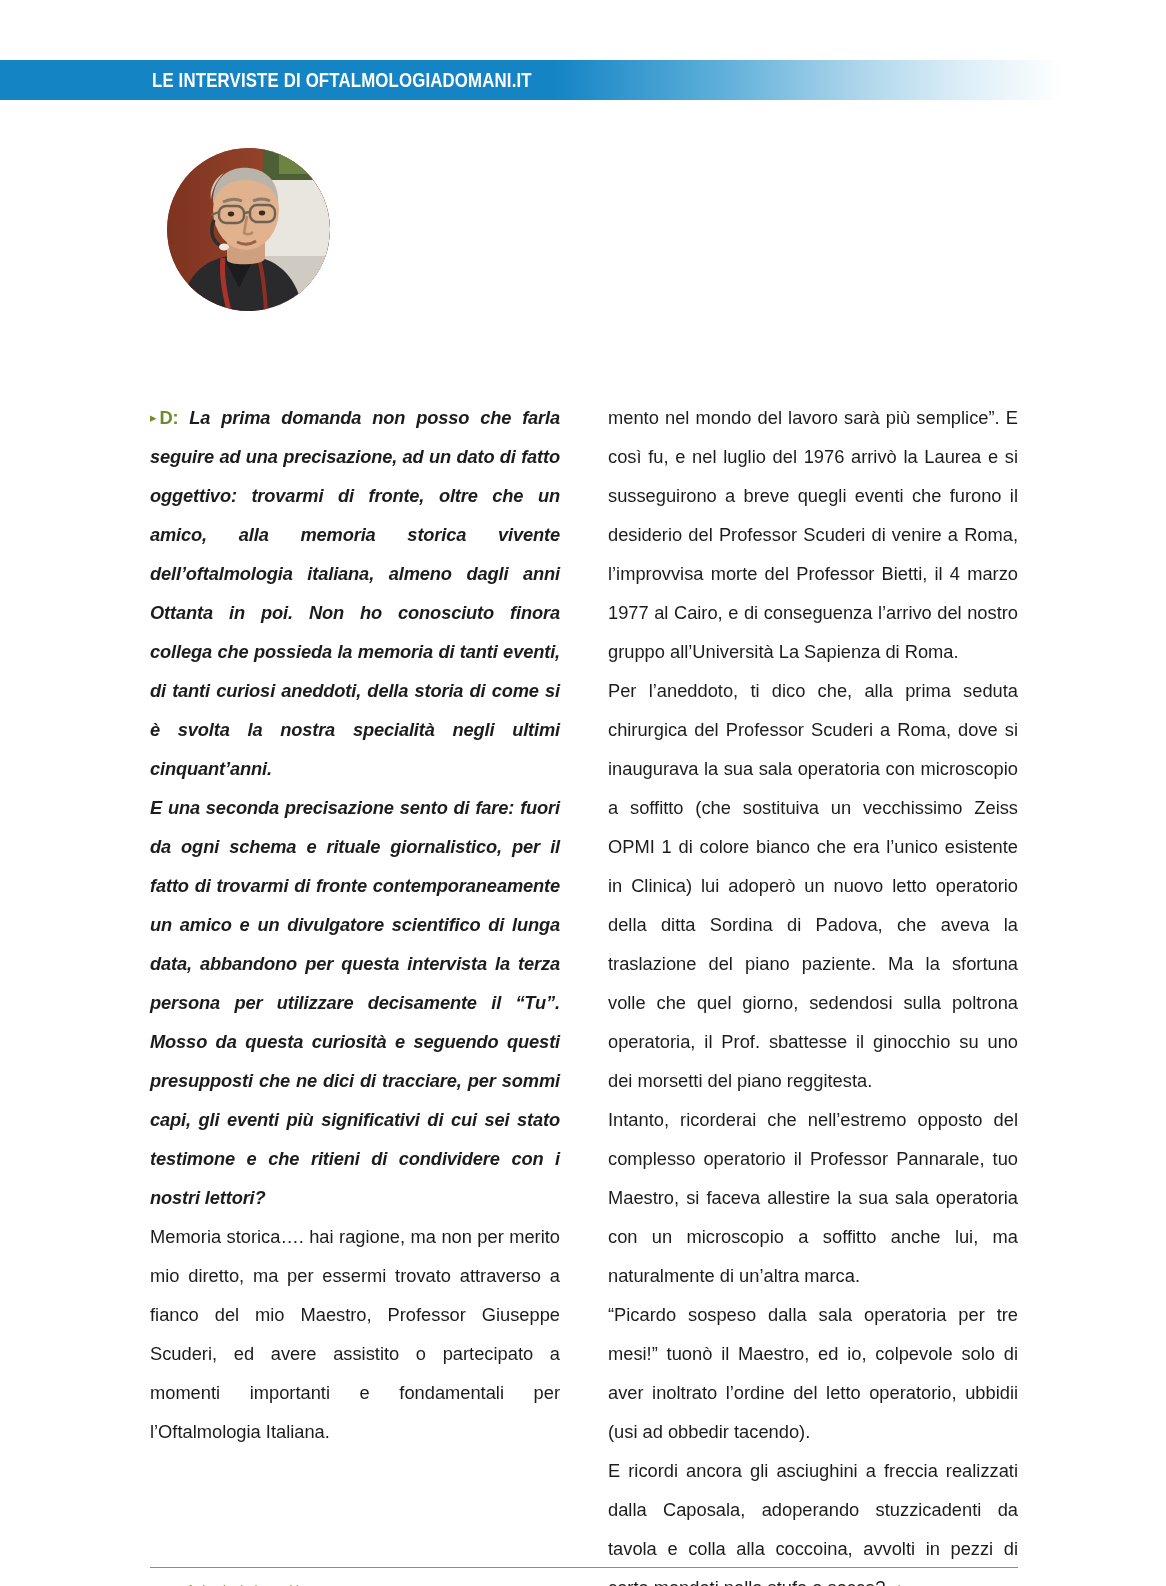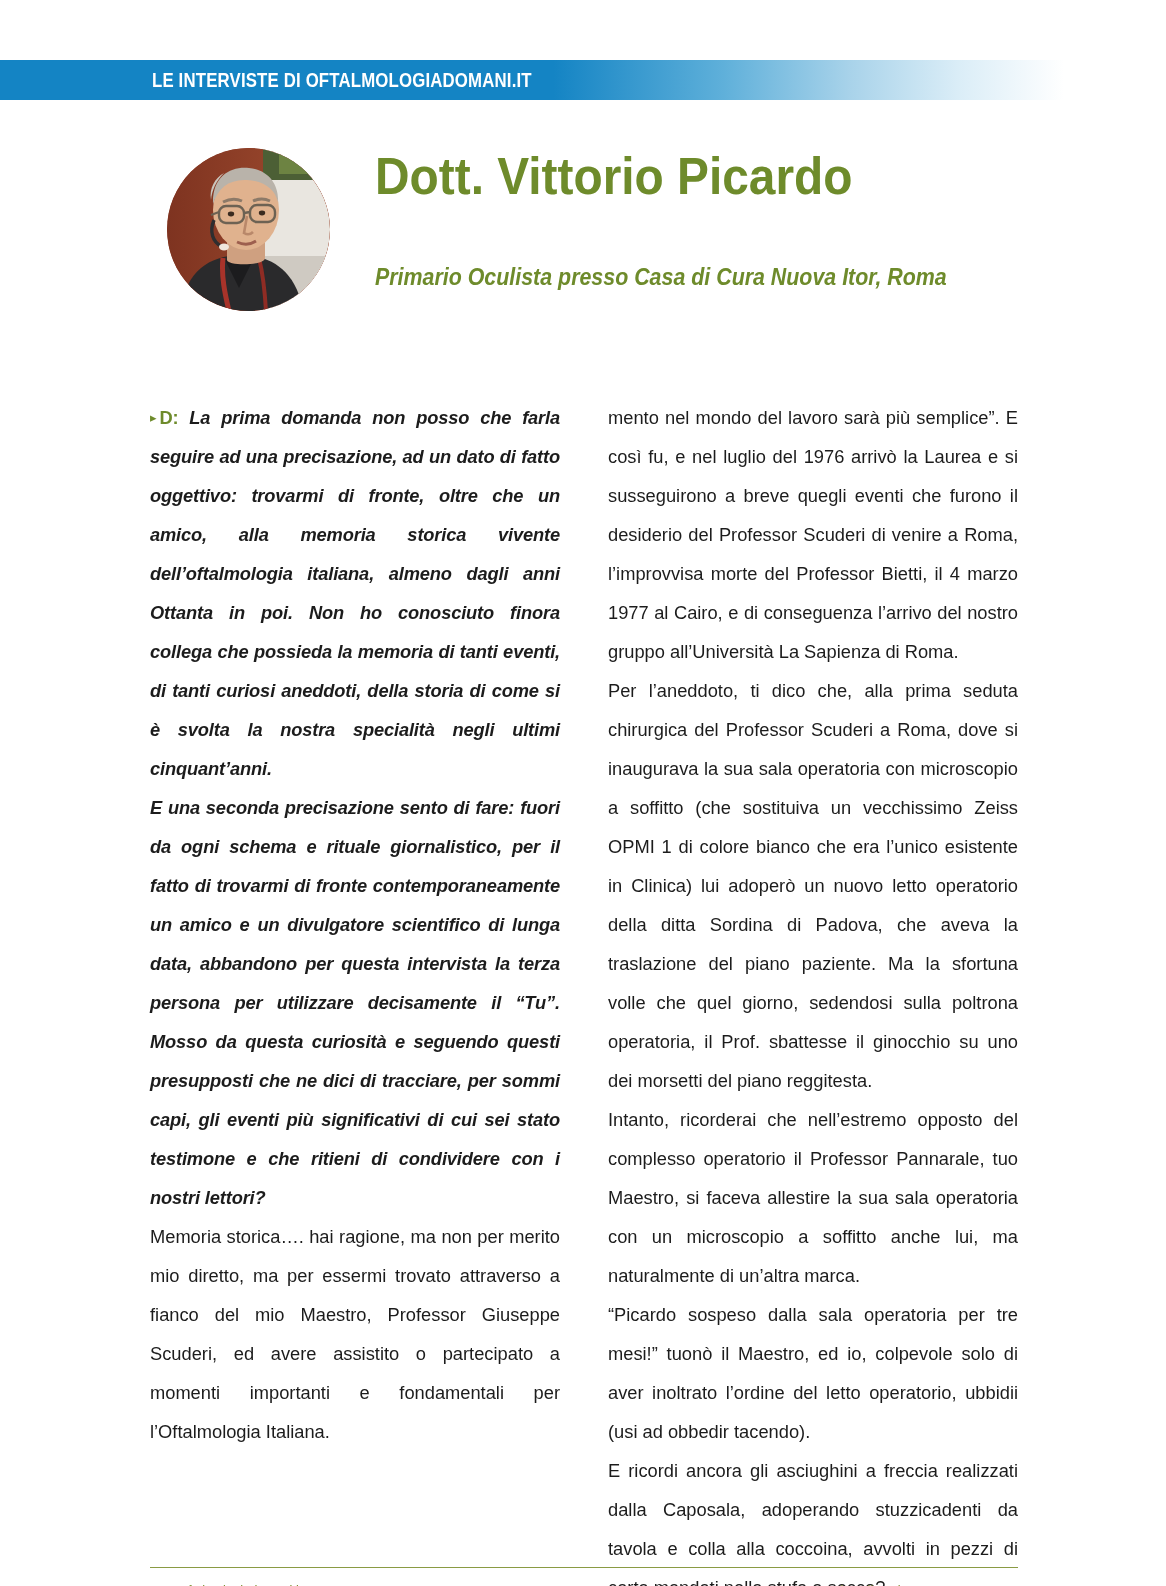--- a/index.html
+++ b/index.html
@@ -213,24 +213,20 @@
 
         <path d="M80 68 L77 85 q5 3 9 -1" stroke="#b9886a" stroke-width="2.6" fill="none"></path>
         <path d="M70 94 q10 5 19 -1" stroke="#9d5f4e" stroke-width="2.8" fill="none"></path>
 
         <path d="M47 72 C42 84 46 94 54 98" stroke="#2e2e30" stroke-width="3.4" fill="none"></path>
         <ellipse cx="57" cy="99" rx="5" ry="3.4" fill="#efe6dc"></ellipse>
       </g>
     </svg>
   </div>
 
-  <div class="masthead-text">
-    <h1 class="doc-title">Dott. Vittorio Picardo</h1>
-    <div class="doc-subtitle">Primario Oculista presso Casa di Cura Nuova Itor, Roma</div>
-  </div>
 </div>
 
 <div class="columns">
 
   <div class="col">
     <p class="para q"><span class="tri">▸</span><span class="marker">D:</span> <span>La prima domanda non posso che farla seguire ad una precisazione, ad un dato di fatto oggettivo: trovarmi di fronte, oltre che un amico, alla memoria storica vivente dell’oftalmologia italiana, almeno dagli anni Ottanta in poi. Non ho conosciuto finora collega che possieda la memoria di tanti eventi, di tanti curiosi aneddoti, della storia di come si è svolta la nostra specialità negli ultimi cinquant’anni.</span></p>
     <p class="para q">E una seconda precisazione sento di fare: fuori da ogni schema e rituale giornalistico, per il fatto di trovarmi di fronte contemporaneamente un amico e un divulgatore scientifico di lunga data, abbandono per questa intervista la terza persona per utilizzare decisamente il “Tu”. Mosso da questa curiosità e seguendo questi presupposti che ne dici di tracciare, per sommi capi, gli eventi più significativi di cui sei stato testimone e che ritieni di condividere con i nostri lettori?</p>
     <p class="para">Memoria storica…. hai ragione, ma non per merito mio diretto, ma per essermi trovato attraverso a fianco del mio Maestro, Professor Giuseppe Scuderi, ed avere assistito o partecipato a momenti importanti e fondamentali per l’Oftalmologia Italiana.</p>
   </div>
 

